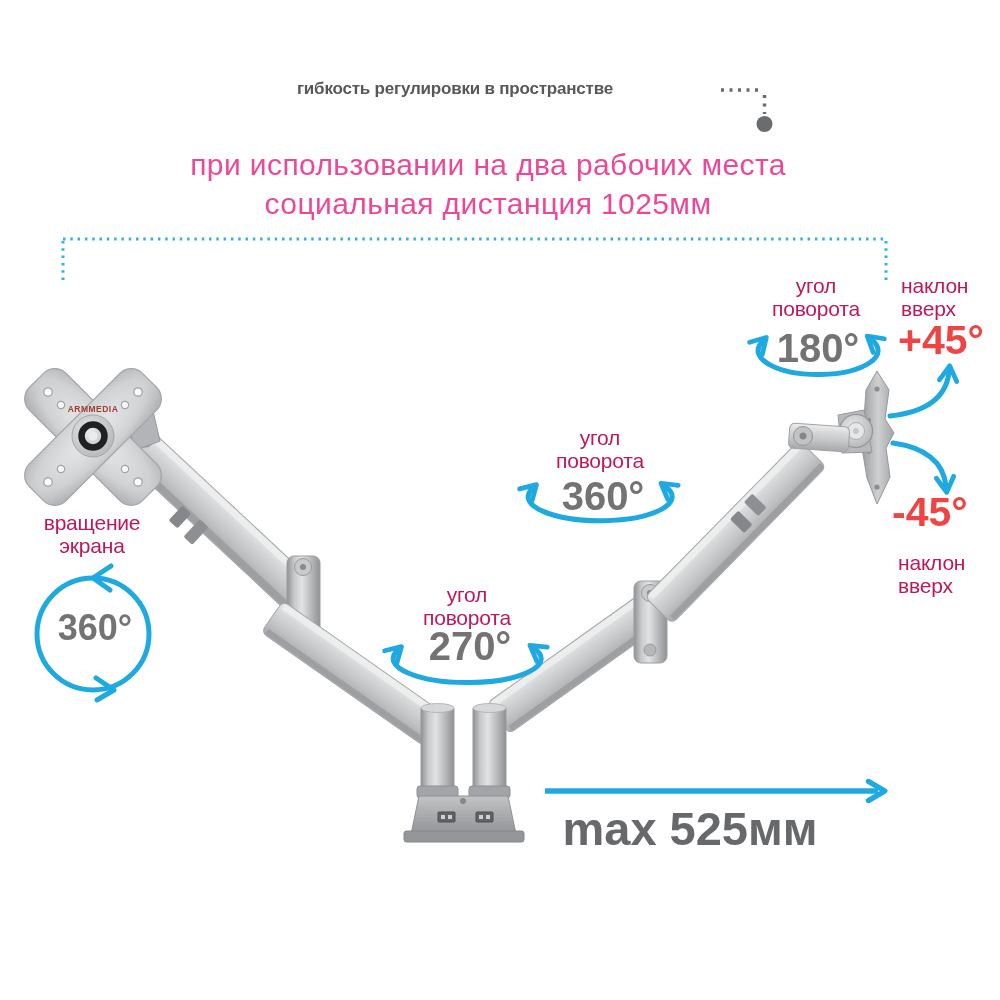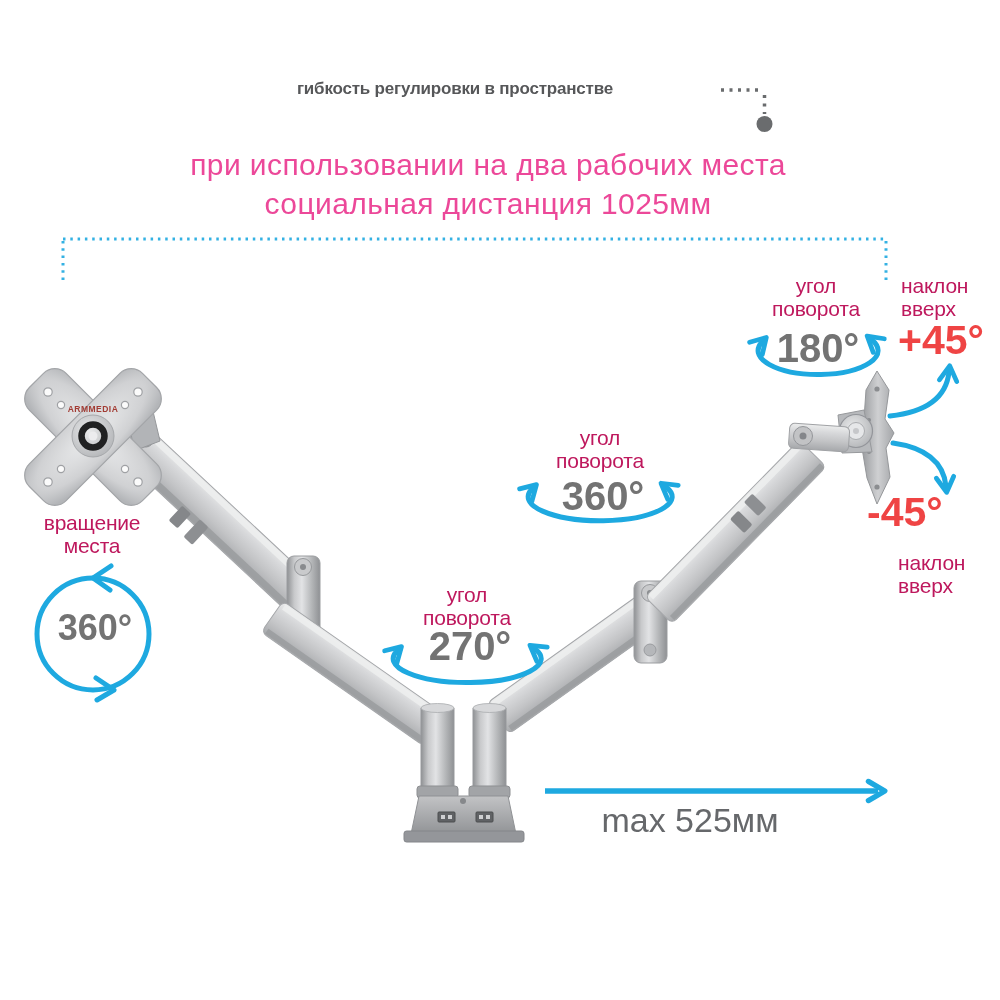--- a/index.html
+++ b/index.html
@@ -8,21 +8,21 @@
   svg.gfx{position:absolute;left:0;top:0;width:1000px;height:1000px;}
   .txt{position:absolute;color:#8a8c8f;white-space:nowrap;}
   .ctr{transform:translateX(-50%);text-align:center;}
   .title{font-size:17px;font-weight:bold;color:#565759;letter-spacing:-0.2px;}
   .sub{font-size:30px;color:#ec4899;letter-spacing:0.4px;}
   .lbl{font-size:21px;line-height:23px;letter-spacing:-0.2px;color:#be185d;}
   .lbl span{display:block;}
   .val{font-size:40px;line-height:1;font-weight:bold;color:#737373;}
   .val.dark{color:#ef4444;}
   .reach-lbl{font-size:27px;letter-spacing:0.3px;}
-  .reach-val{font-size:34px;font-weight:normal;color:#66686b;}
+  .reach-val{font-size:47px;font-weight:bold;color:#66686b;}
 </style>
 </head>
 <body>
 
 <div class="canvas">
 
   <svg class="gfx" viewBox="0 0 1000 1000">
     <defs>
       <linearGradient id="gArm" x1="0" y1="0" x2="0" y2="1">
         <stop offset="0" stop-color="#eceded"></stop>
@@ -206,39 +206,39 @@
     <span>поворота</span>
   </div>
   <div class="txt val ctr" style="left:818px;top:328px;">180°</div>
 
   <div class="txt lbl" style="left:901px;top:274px;">
     <span>наклон</span>
     <span>вверх</span>
   </div>
   <div class="txt val dark" style="left:898px;top:320px;font-size:41px;">+45°</div>
 
-  <div class="txt val dark" style="left:867px;top:492px;font-size:41px;">-45°</div>
+  <div class="txt val dark" style="left:892px;top:492px;font-size:41px;">-45°</div>
   <div class="txt lbl" style="left:898px;top:551px;">
     <span>наклон</span>
     <span>вверх</span>
   </div>
 
   <div class="txt lbl ctr" style="left:600px;top:426px;">
     <span>угол</span>
     <span>поворота</span>
   </div>
   <div class="txt val ctr" style="left:603px;top:476px;">360°</div>
 
   <div class="txt lbl ctr" style="left:467px;top:583px;">
     <span>угол</span>
     <span>поворота</span>
   </div>
   <div class="txt val ctr" style="left:470px;top:626px;">270°</div>
 
   <div class="txt lbl ctr" style="left:92px;top:511px;">
     <span>вращение</span>
-    <span>места</span>
+    <span>экрана</span>
   </div>
   <div class="txt val ctr" style="left:95px;top:610px;font-size:36px;">360°</div>
 
   <div class="txt reach-val ctr" style="left:690px;top:801px;">max 525мм</div>
 
 </div>
 
 </body></html>

